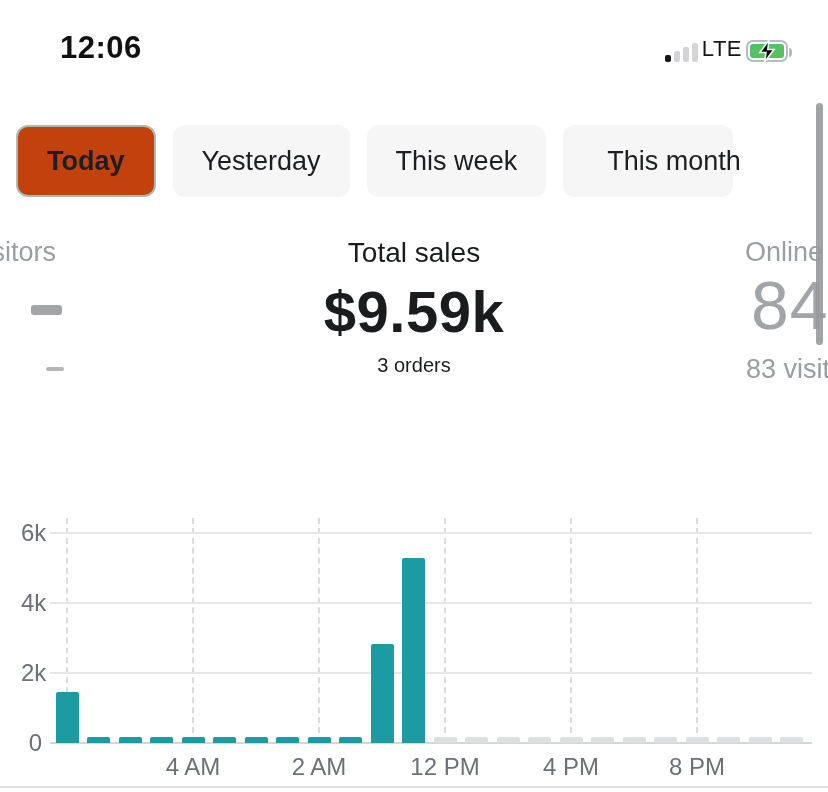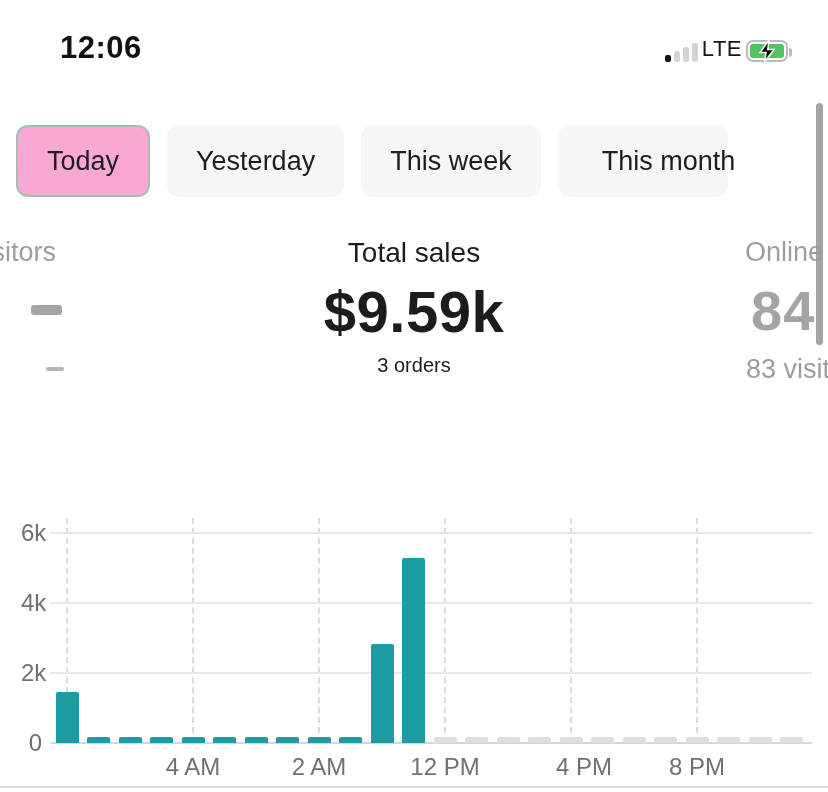--- a/index.html
+++ b/index.html
@@ -18,37 +18,37 @@
   .lte{font-size:22px;color:#161616;font-weight:500;letter-spacing:.5px;}
   .battery{position:relative;width:42px;height:22px;border:2px solid #b9babd;border-radius:7px;padding:2px;}
   .battery .fill{width:100%;height:100%;border-radius:3px;background:#54c162;}
   .battery .bolt{position:absolute;left:50%;top:50%;transform:translate(-50%,-50%);}
   .battery .cap{position:absolute;right:-6px;top:6px;width:3px;height:9px;border-radius:0 3px 3px 0;background:#b9babd;}
 
   
   .tabs{position:absolute;top:125px;left:0;width:828px;height:72px;display:flex;gap:17px;padding-left:16px;overflow:hidden;}
   .tab{flex:0 0 auto;display:flex;align-items:center;justify-content:center;gap:13px;height:72px;
        padding:0 29px;border-radius:12px;background:#f6f6f7;font-size:27px;color:#1c1e20;white-space:nowrap;}
-  .tab.selected{background:#f9a8d4;border:2px solid #a9bcb2;font-weight:400;}
+  .tab.selected{background:#c2410c;border:2px solid #a9bcb2;font-weight:700;}
   .live-dot{width:14px;height:14px;border-radius:50%;background:#d8392a;}
   .tab.last{width:170px;justify-content:flex-start;padding-left:44px;}
 
   
   .stats{position:absolute;top:0;left:0;width:828px;height:480px;overflow:hidden;pointer-events:none;}
   .stat-title{font-size:27px;color:#9a9ea2;}
   .stat-sub{font-size:27px;color:#9a9ea2;}
   .center-card{position:absolute;left:0;width:828px;text-align:center;pointer-events:auto;}
   .ct-title{top:237px;font-size:28px;color:#1a1c1d;position:absolute;width:100%;}
   .ct-value{top:278px;font-size:58px;font-weight:700;color:#1a1c1d;position:absolute;width:100%;letter-spacing:.5px;}
   .ct-sub{top:354px;font-size:20px;color:#1a1c1d;position:absolute;width:100%;}
   .left-card .stat-title{position:absolute;left:-32px;top:237px;}
   .dash-lg{position:absolute;left:31px;top:305px;width:31px;height:10px;border-radius:3px;background:#a3a5a7;}
   .dash-sm{position:absolute;left:46px;top:367px;width:18px;height:4px;border-radius:2px;background:#b4b6b8;}
   .right-card .stat-title{position:absolute;left:745px;top:237px;white-space:nowrap;}
-  .right-value{position:absolute;left:751px;top:278px;font-size:56px;font-weight:700;color:#a2a5a8;letter-spacing:1px;}
+  .right-value{position:absolute;left:751px;top:266px;font-size:68px;font-weight:400;color:#a2a5a8;letter-spacing:1px;}
   .right-sub{position:absolute;left:746px;top:354px;white-space:nowrap;}
 
   
   .dash-btn{position:absolute;left:288px;top:416px;width:252px;height:64px;border:none;border-radius:11px;
     background:#177b5b;color:#f3faf7;font-size:28px;font-family:inherit;cursor:pointer;}
 
   
   .chart{position:absolute;left:0;top:500px;width:828px;height:286px;}
   .plot{position:absolute;left:50px;top:18px;width:762px;height:225px;}
   .hline{position:absolute;left:0;width:100%;height:0;border-top:2px solid #e5e7e8;}
@@ -161,19 +161,19 @@
         <div class="bar future" style="left: 730px; height: 6px;"></div>
       </div>
     <div id="xlabels"></div>
   <div class="ylab" style="top: 243px;">0</div>
       <div class="ylab" style="top: 173px;">2k</div>
       <div class="ylab" style="top: 103px;">4k</div>
       <div class="ylab" style="top: 33px;">6k</div>
       <div class="xlab" style="left: 193px;">4 AM</div>
       <div class="xlab" style="left: 319px;">2 AM</div>
       <div class="xlab" style="left: 445px;">12 PM</div>
-      <div class="xlab" style="left: 584px;">4 PM</div>
+      <div class="xlab" style="left: 571px;">4 PM</div>
       <div class="xlab" style="left: 697px;">8 PM</div>
     </div>
 
   <div class="divider"></div>
   <div class="scrollbar"></div>
 </div>
 
 </body></html>

